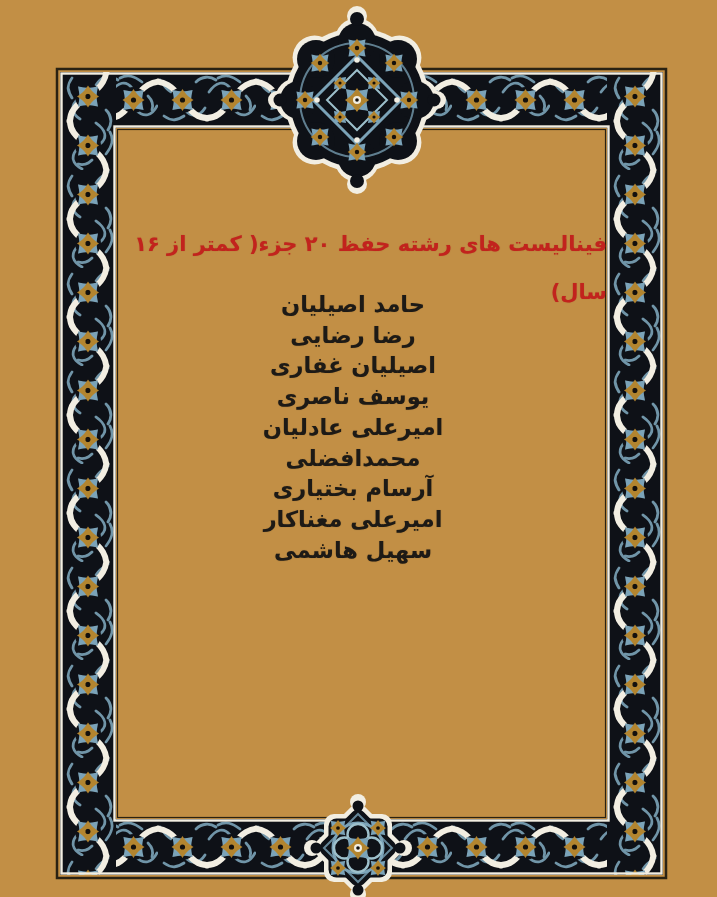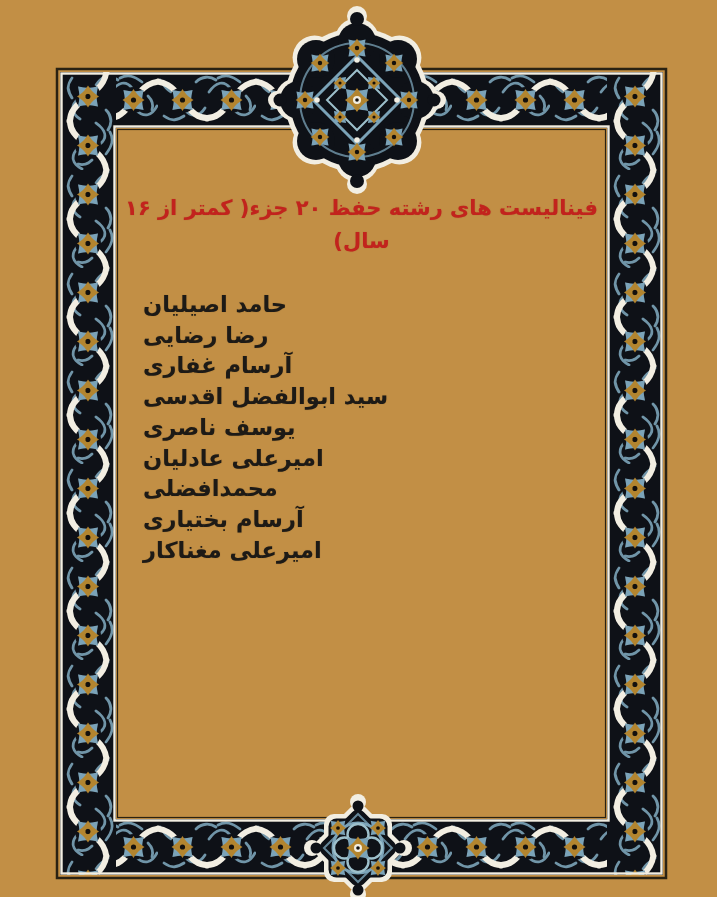--- a/index.html
+++ b/index.html
@@ -5,30 +5,30 @@
   html,body{margin:0;padding:0;}
   body{
     width:717px;height:897px;overflow:hidden;
     background:#c28f45;
     font-family:"DejaVu Sans","Liberation Sans",sans-serif;
     position:relative;
   }
   .poster{position:absolute;inset:0;width:717px;height:897px;}
   svg.frame{position:absolute;left:0;top:0;width:717px;height:897px;display:block;}
   .title{
-    position:absolute;left:116px;top:192px;width:491px;
-    text-align:center;direction:rtl;
-    font-size:21px;font-weight:700;line-height:33px;
+    position:absolute;left:116px;top:220px;width:491px;
+    text-align:right;direction:rtl;
+    font-size:21px;font-weight:700;line-height:48px;
     color:#c2231d;
     letter-spacing:0px;
     text-shadow:0 0 1px rgba(140,30,20,.35);
   }
   .names{
     position:absolute;right:154px;top:289px;width:420px;
-    direction:rtl;text-align:left;
+    direction:rtl;text-align:center;
   }
   .name-line{
     font-size:22.5px;font-weight:700;line-height:30.7px;
     color:#1d1a16;white-space:nowrap;
     text-shadow:0 0 1px rgba(40,30,15,.3);
   }
 </style>
 </head>
 <body>
 
@@ -181,22 +181,22 @@
       <circle r="4" fill="#f2eee2"></circle>
       <circle r="1.8" fill="#13100d"></circle>
     </g>
   </svg>
 
   <div class="title">فینالیست های رشته حفظ ۲۰ جزء( کمتر از ۱۶ سال)</div>
 
   <div class="names">
       <div class="name-line">حامد اصیلیان</div>
       <div class="name-line">رضا رضایی</div>
-      <div class="name-line">آرسام غفاری</div>
-      <div class="name-line">سید ابوالفضل اقدسی</div>
+      <div class="name-line">اصیلیان غفاری</div>
       <div class="name-line">یوسف ناصری</div>
       <div class="name-line">امیرعلی عادلیان</div>
       <div class="name-line">محمدافضلی</div>
       <div class="name-line">آرسام بختیاری</div>
       <div class="name-line">امیرعلی مغناکار</div>
+      <div class="name-line">سهیل هاشمی</div>
     </div>
 
 </div>
 
 </body></html>

